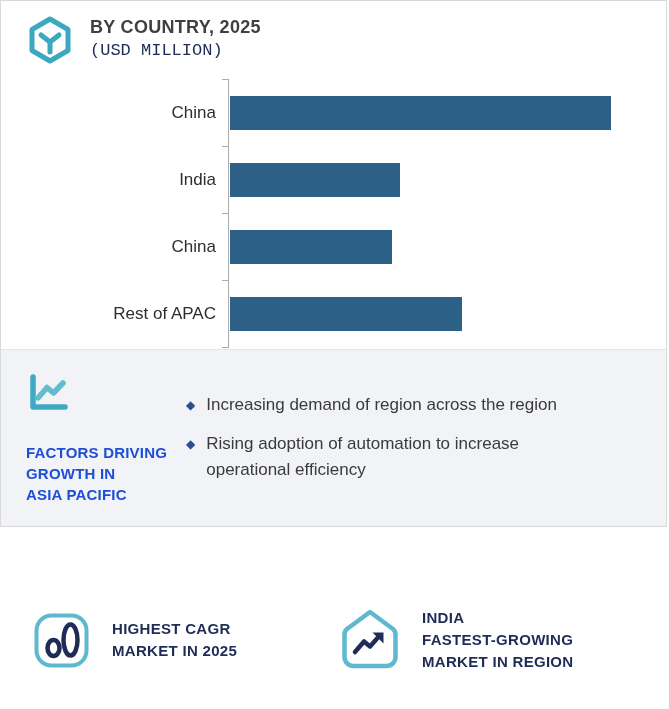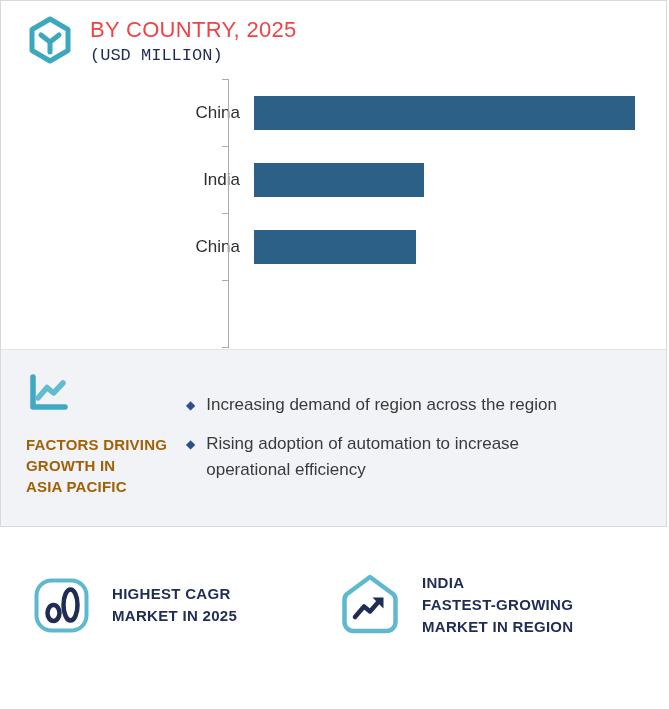--- a/index.html
+++ b/index.html
@@ -8,43 +8,43 @@
   .card {
     box-sizing:border-box;
     width:667px; height:527px;
     border:1px solid #D9D9D9;
     background:#ffffff;
   }
 
   
   .card-header { box-sizing:border-box; height:78px; padding:14px 0 0 25px; display:flex; }
   .header-titles { margin-left:16px; padding-top:2px; }
-  .chart-title { font-size:22px; font-weight:normal; color:#ef4444; letter-spacing:0.3px; }
+  .chart-title { font-size:18px; font-weight:bold; color:#404040; letter-spacing:0.3px; }
   .chart-subtitle { font-size:17px; color:#1F2C56; margin-top:3px;font-family:Liberation Mono, monospace; }
 
   
   .chart { position:relative; height:270px; }
   .axis { position:absolute; left:227px; top:0; height:269px; width:1px; background:#ABABAB; }
   .tick { position:absolute; left:221px; width:6px; height:1px; background:#ABABAB; }
   .chart-row { display:flex; align-items:center; height:67px; }
-  .cat-label { flex:none; width:215px; text-align:right; padding-right:13px; font-size:17px; color:#2E2E2E;padding-left:24px; }
+  .cat-label { flex:none; width:215px; text-align:right; padding-right:13px; font-size:17px; color:#2E2E2E; }
   .bar { height:34px; margin-left:1px; }
 
   
   .factors { box-sizing:border-box; height:177px; background:#F1F3F6; border-top:1px solid #E3E5E8;
              display:flex; padding:22px 20px 0 25px; }
   .factors-left { flex:none; width:160px; }
-  .factors-label { margin-top:20px; font-size:15px; font-weight:bold; line-height:21px;
-                   color:#a16207; white-space:pre-line; letter-spacing:0.2px; }
+  .factors-label { margin-top:28px; font-size:15px; font-weight:bold; line-height:21px;
+                   color:#1d4ed8; white-space:pre-line; letter-spacing:0.2px; }
   .bullets { width:415px; padding:20px 0 0 0; margin:0; list-style:none; }
   .bullet { display:flex; margin-bottom:13px; font-size:17px; line-height:26px; color:#3A3A3A; }
   .diamond { flex:none; color:#2D4F92; font-size:12px; line-height:26px; margin-right:11px; }
 
   
-  .badges { display:flex; align-items:center; margin-top:45px; padding-left:33px; }
+  .badges { display:flex; align-items:center; margin-top:80px; padding-left:33px; }
   .badge { display:flex; align-items:center; gap:22px; }
   .badge-first { box-sizing:border-box; width:307px; flex:none; }
   .badge-text { font-size:15px; font-weight:bold; line-height:22px; color:#1F2C56;
                 white-space:pre-line; letter-spacing:0.3px; }
   svg { display:block; }
 </style>
 </head>
 <body>
 
 <div class="card">
@@ -66,20 +66,24 @@
         <div class="cat-label">China</div>
         <div class="bar" style="width: 381px; background: rgb(45, 96, 135);"></div>
       </div>
       <div class="chart-row">
         <div class="cat-label">India</div>
         <div class="bar" style="width: 170px; background: rgb(45, 96, 135);"></div>
       </div>
       <div class="chart-row">
         <div class="cat-label">China</div>
         <div class="bar" style="width: 162px; background: rgb(45, 96, 135);"></div>
+      </div>
+      <div class="chart-row">
+        <div class="cat-label">Rest of APAC</div>
+        <div class="bar" style="width: 232px; background: rgb(45, 96, 135);"></div>
       </div>
       <div class="tick" style="top: 0px; background: rgb(171, 171, 171);"></div>
       <div class="tick" style="top: 67px; background: rgb(171, 171, 171);"></div>
       <div class="tick" style="top: 134px; background: rgb(171, 171, 171);"></div>
       <div class="tick" style="top: 201px; background: rgb(171, 171, 171);"></div>
       <div class="tick" style="top: 268px; background: rgb(171, 171, 171);"></div>
     </div>
 
   <div class="factors">
     <div class="factors-left">

